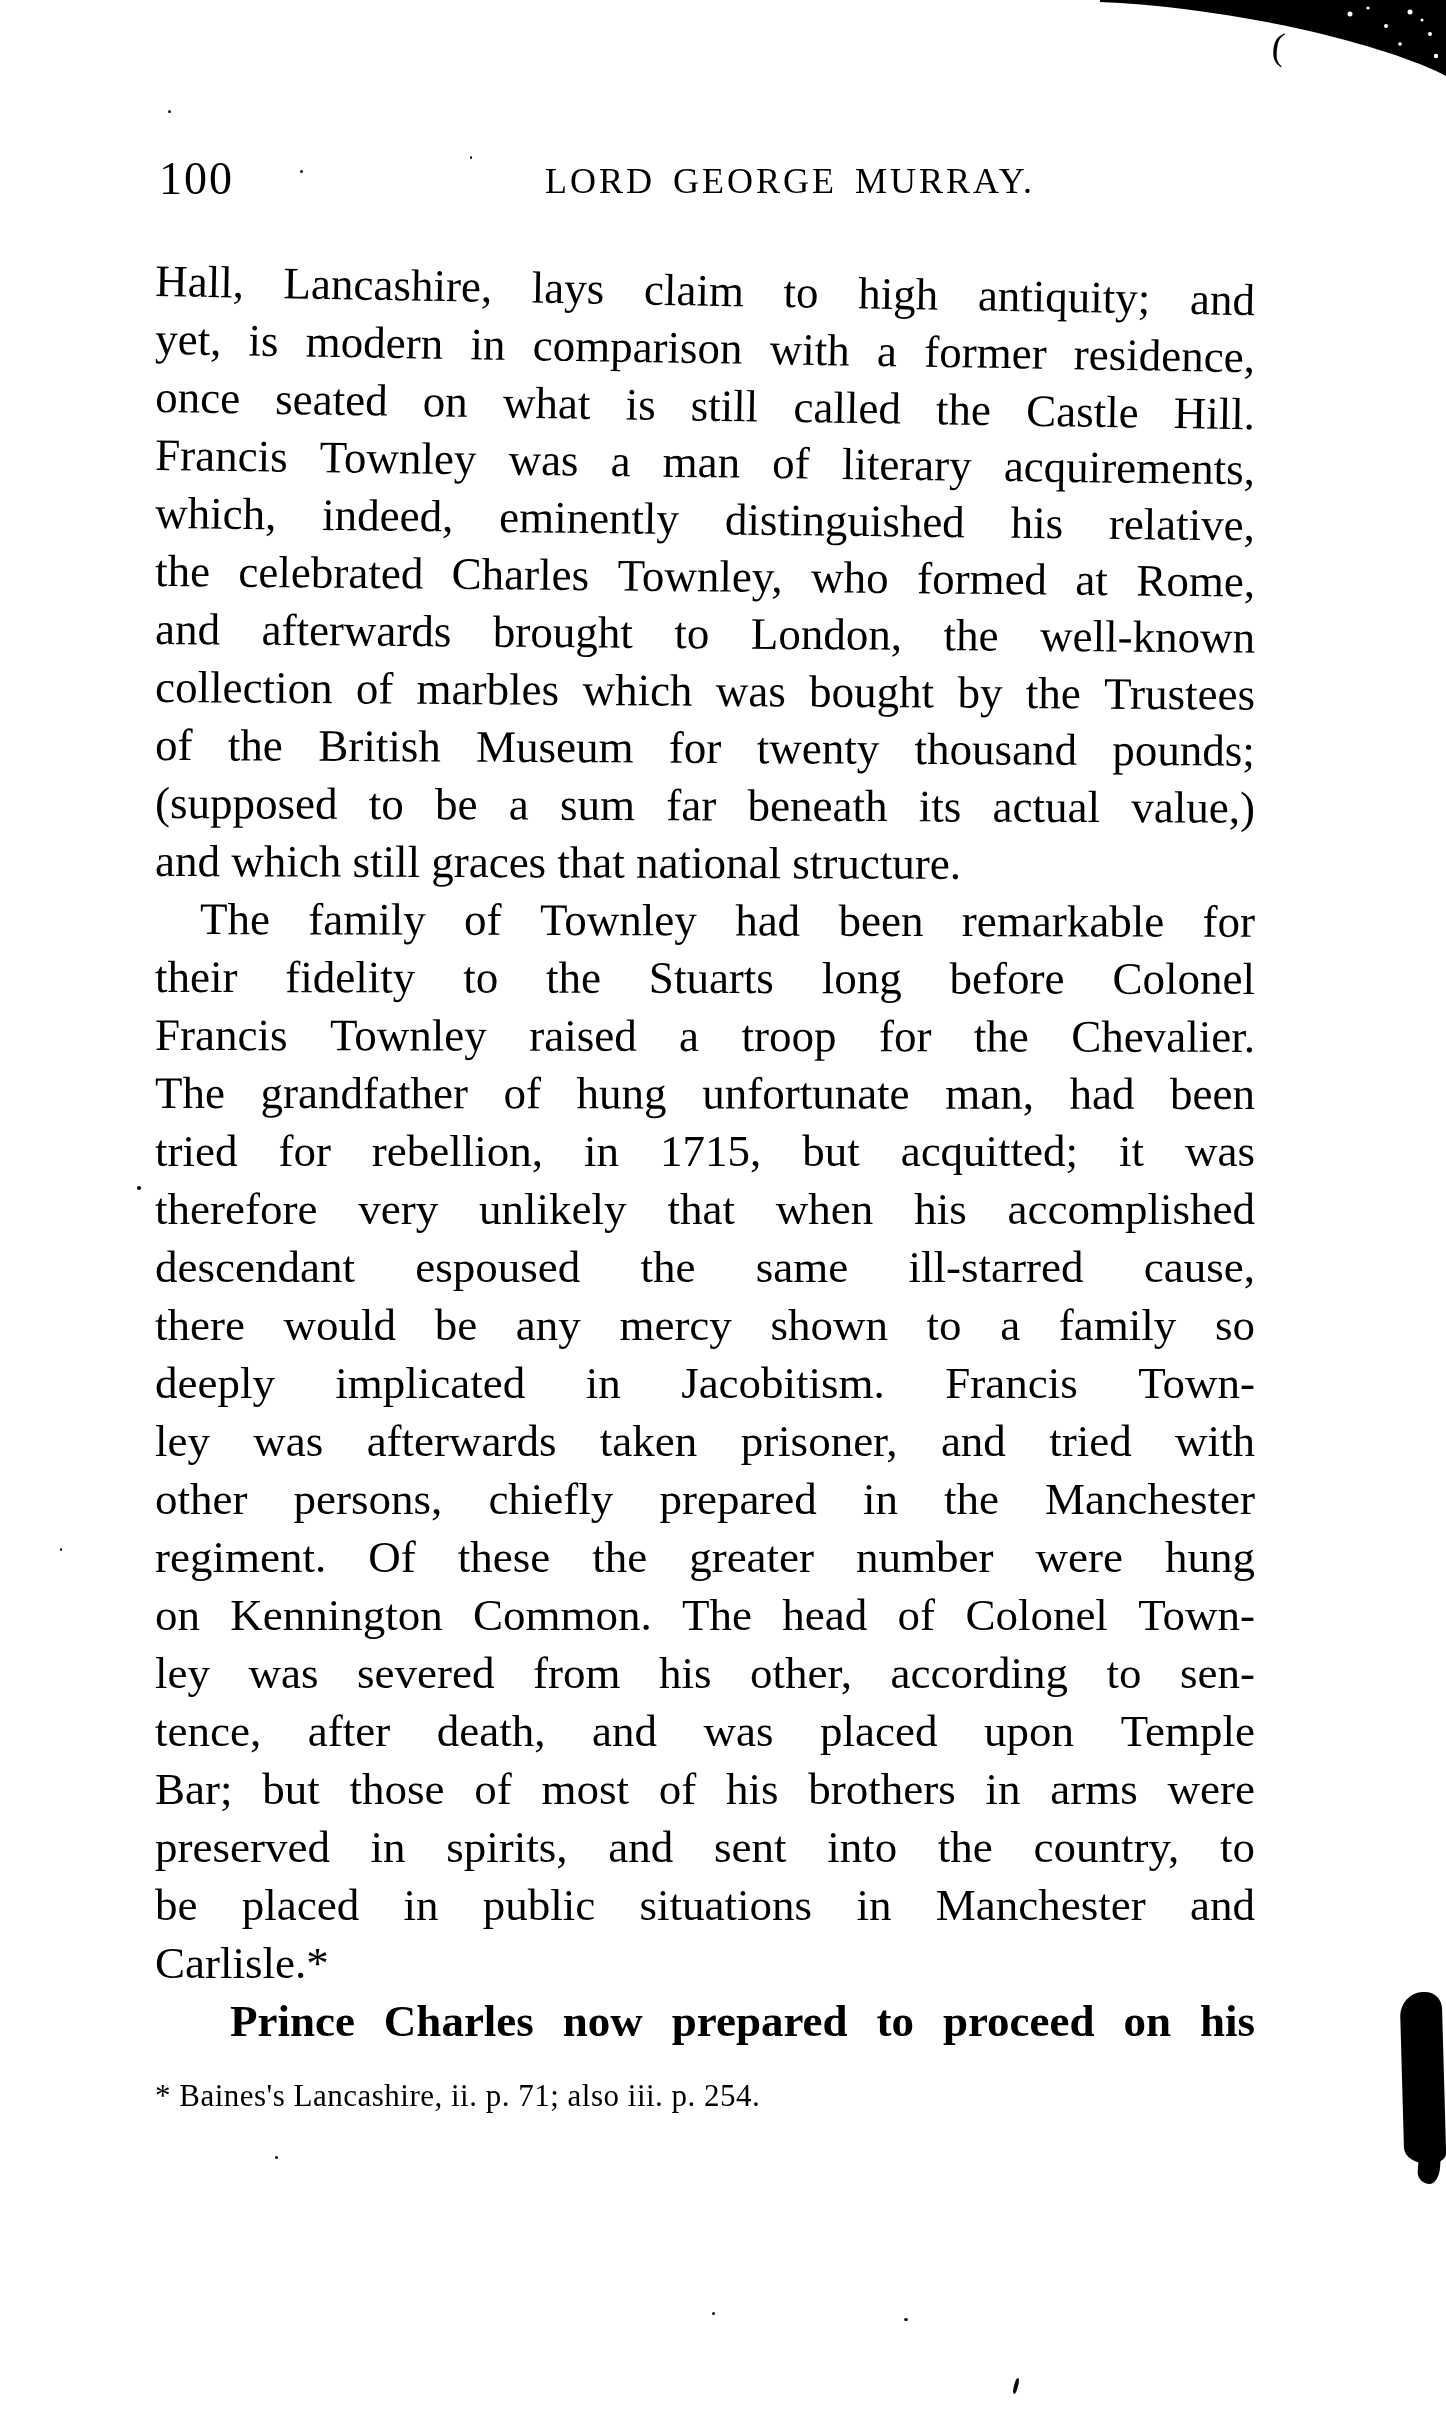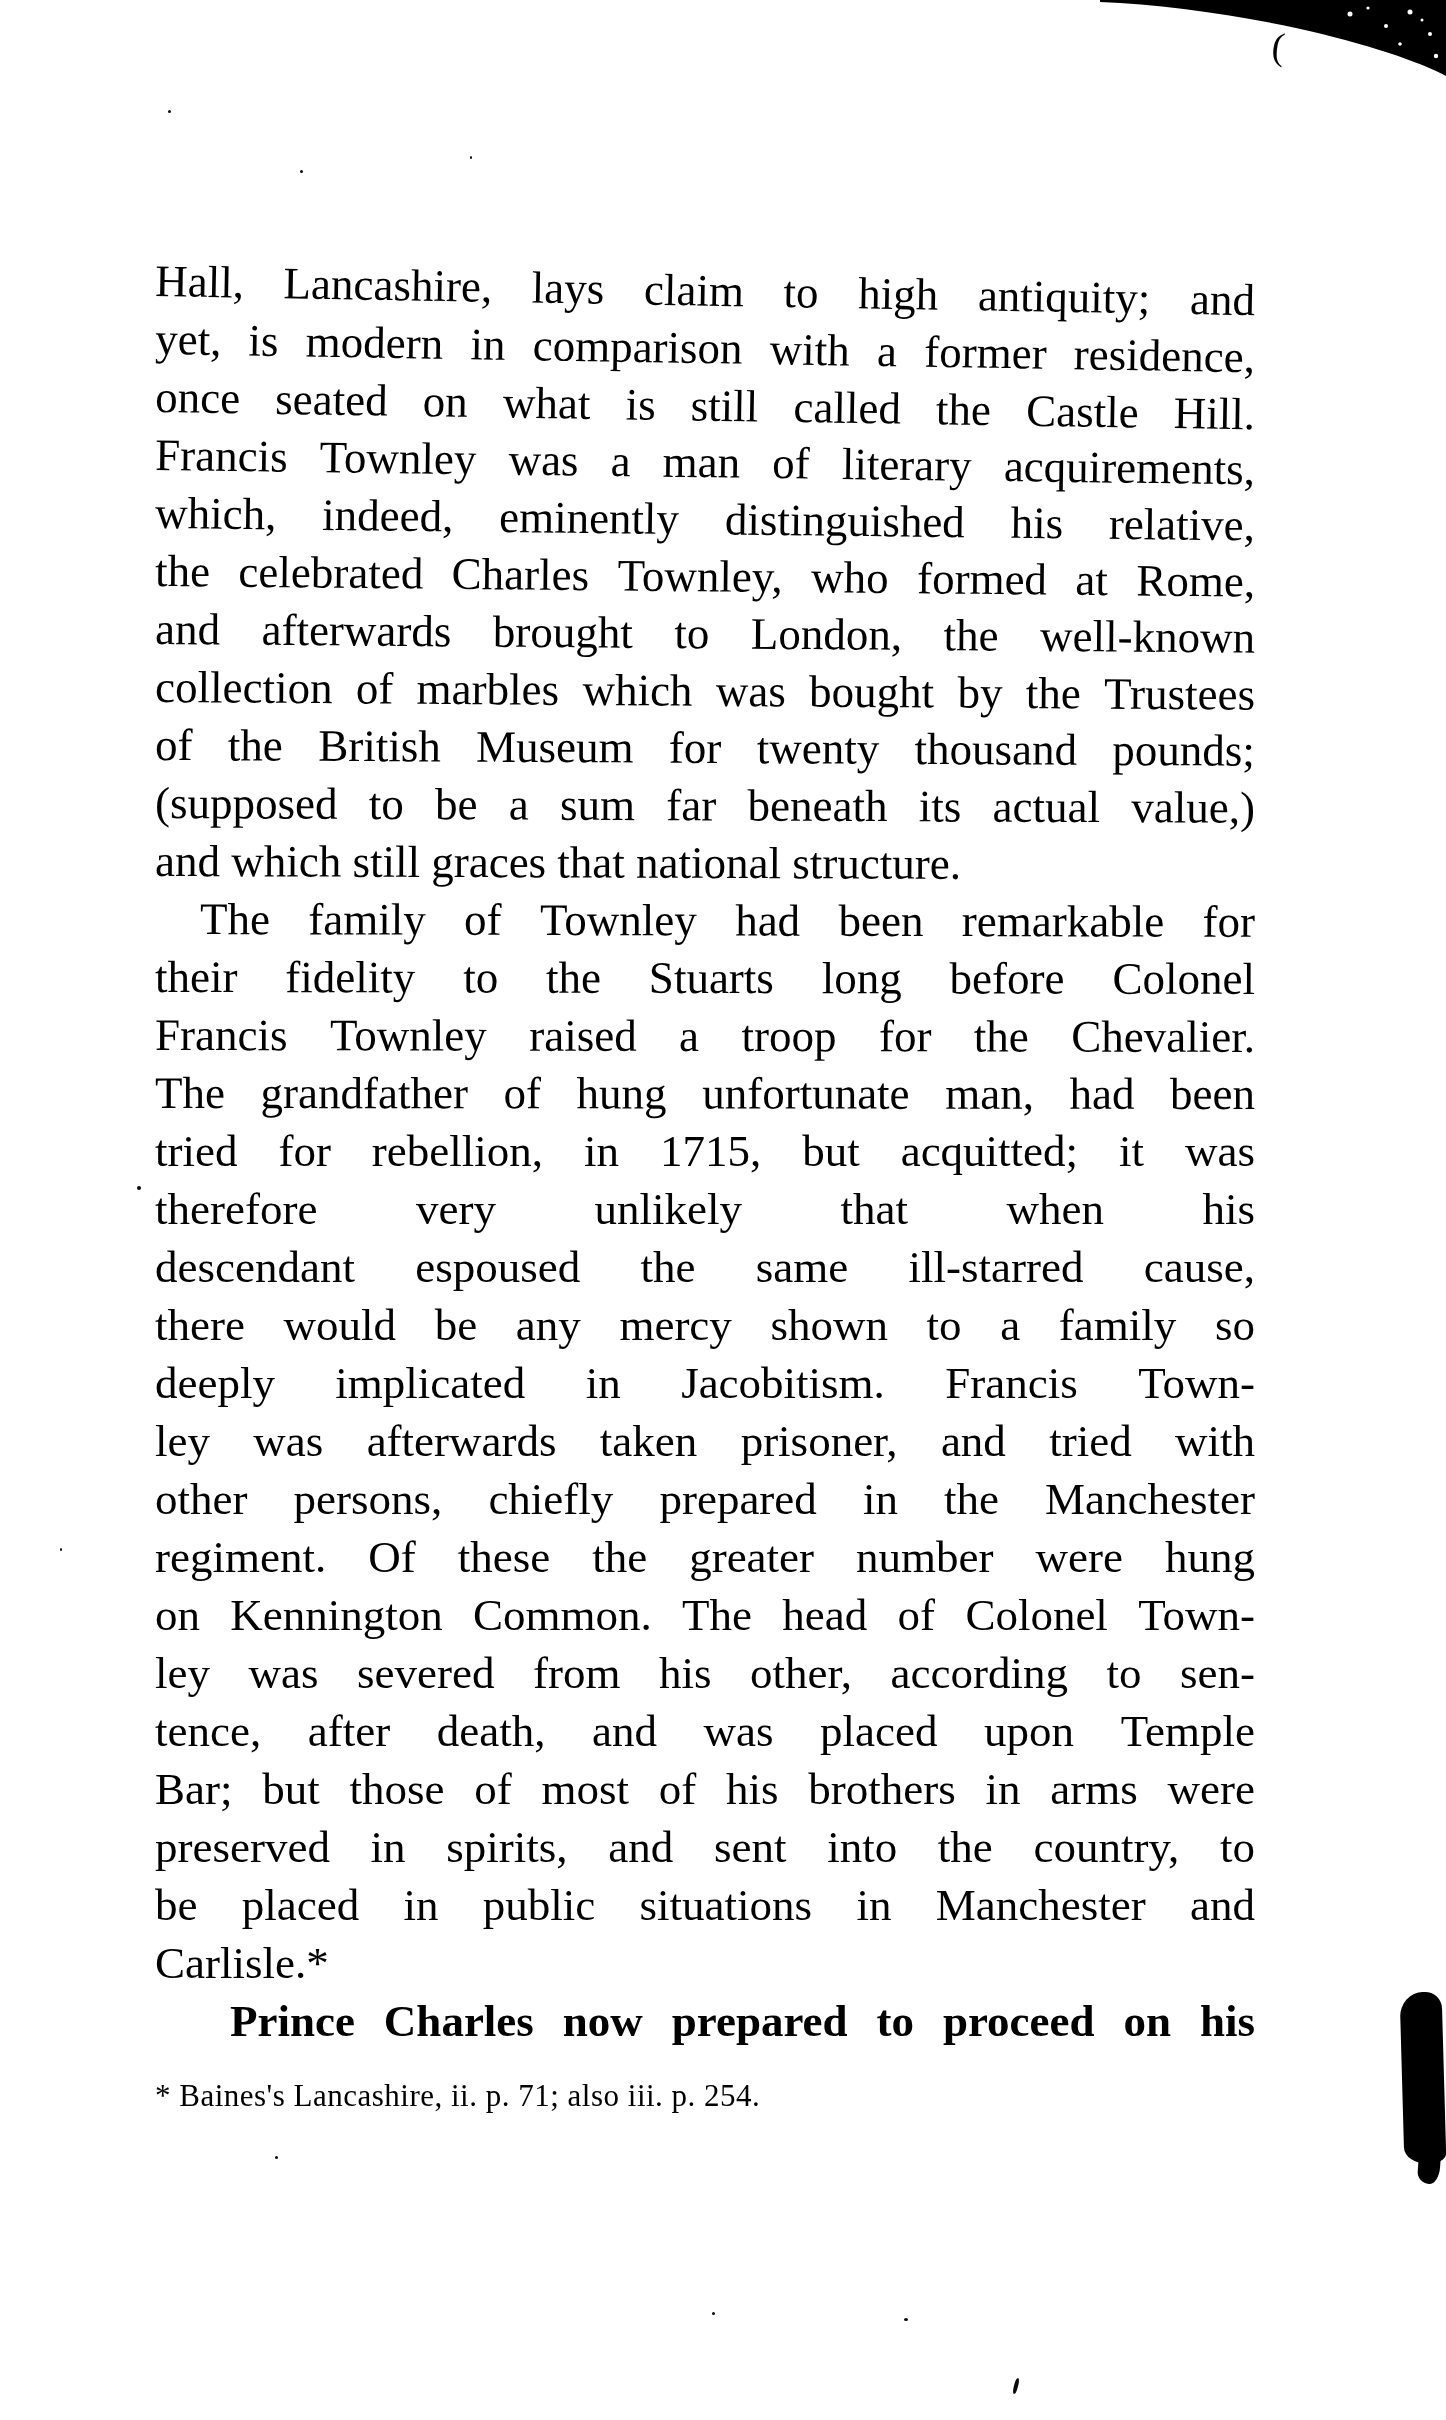--- a/index.html
+++ b/index.html
@@ -53,20 +53,24 @@
     <circle cx="286" cy="26" r="2" fill="#fff"></circle>
     <circle cx="310" cy="12" r="2.5" fill="#fff"></circle>
     <circle cx="330" cy="34" r="2" fill="#fff"></circle>
     <circle cx="300" cy="44" r="1.8" fill="#fff"></circle>
     <circle cx="268" cy="8" r="1.6" fill="#fff"></circle>
     <circle cx="336" cy="56" r="2.2" fill="#fff"></circle>
     <circle cx="322" cy="20" r="1.5" fill="#fff"></circle>
   </svg>
   <span class="paren-mark">(</span>
 
+  <div class="header">
+    <span class="page-num">100</span>
+    <span class="running-title">LORD GEORGE MURRAY.</span>
+  </div>
 
   <div class="page-body">
       <div class="line justify" style="transform: rotate(1deg); transform-origin: left 70%;">
         <span>Hall,</span>
         <span>Lancashire,</span>
         <span>lays</span>
         <span>claim</span>
         <span>to</span>
         <span>high</span>
         <span>antiquity;</span>
@@ -217,20 +221,21 @@
         <span>it</span>
         <span>was</span>
       </div>
       <div class="line justify">
         <span>therefore</span>
         <span>very</span>
         <span>unlikely</span>
         <span>that</span>
         <span>when</span>
         <span>his</span>
+        <span>accomplished</span>
       </div>
       <div class="line justify">
         <span>descendant</span>
         <span>espoused</span>
         <span>the</span>
         <span>same</span>
         <span>ill-starred</span>
         <span>cause,</span>
       </div>
       <div class="line justify">

